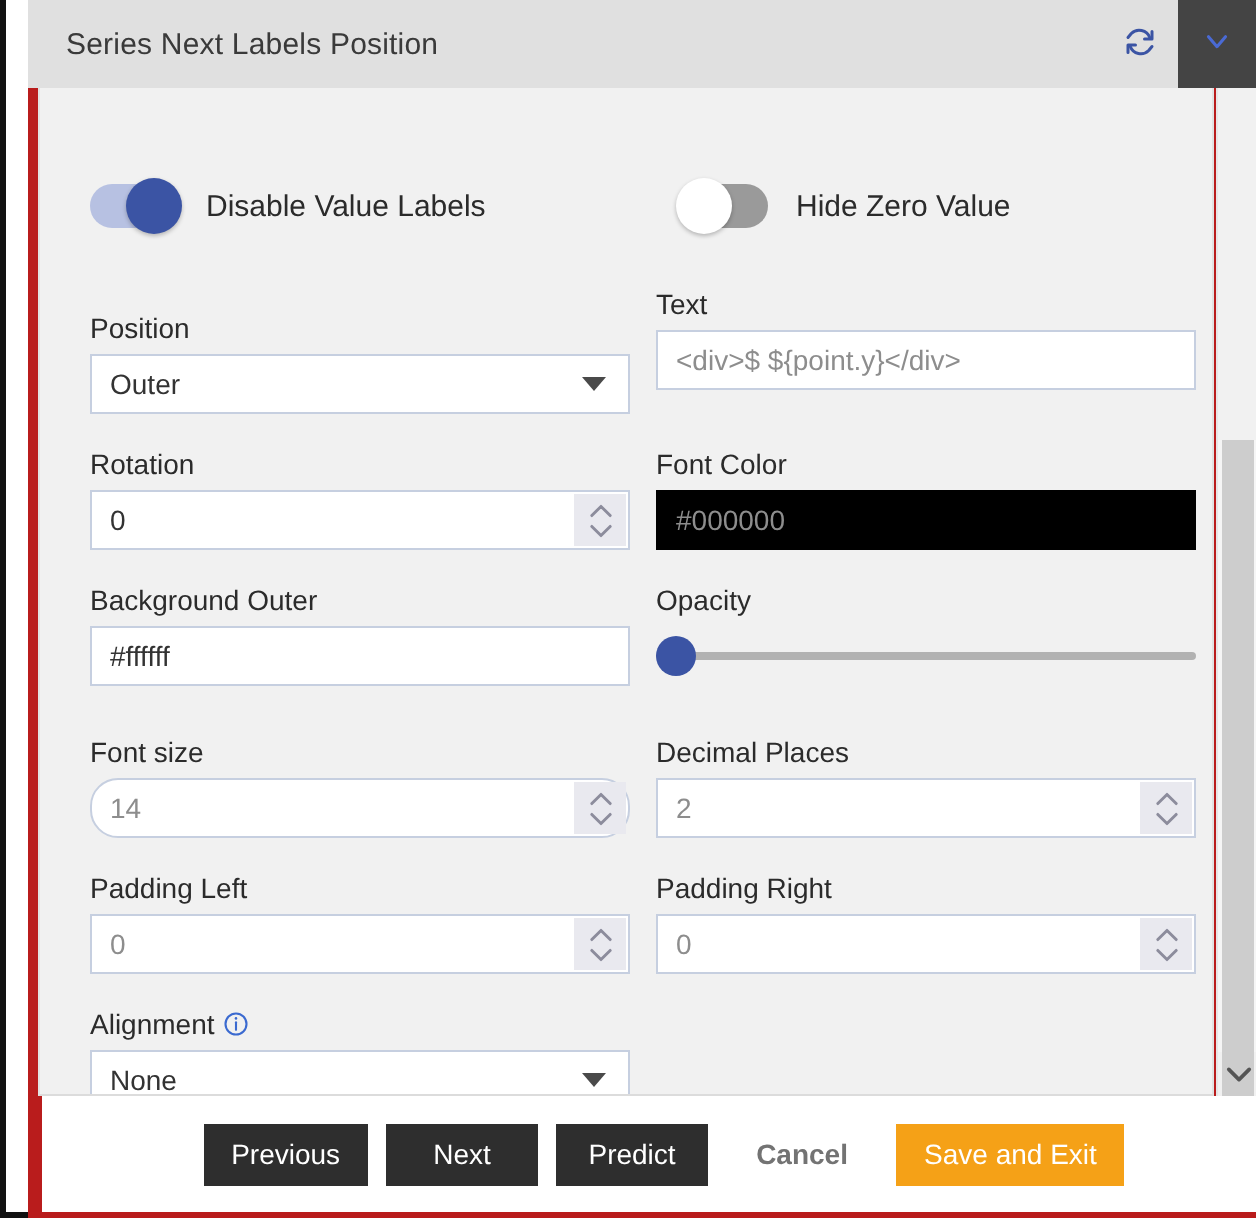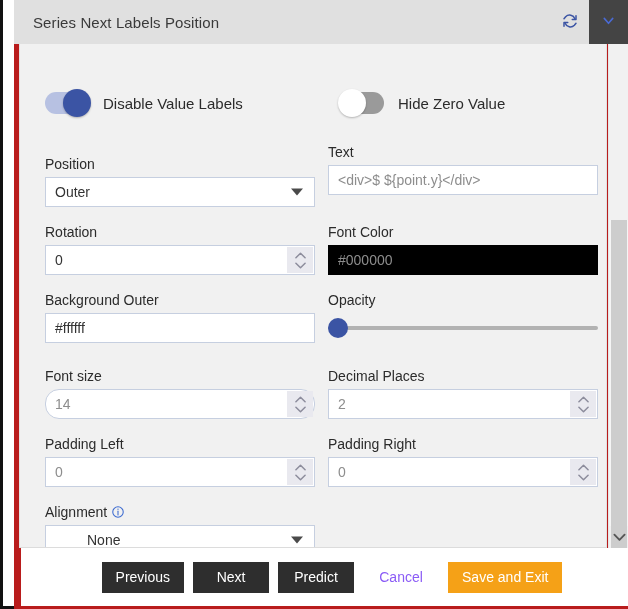--- a/index.html
+++ b/index.html
@@ -280,21 +280,21 @@
     font-size: 14px;
     font-family: "Liberation Sans", sans-serif;
     border: none;
     cursor: pointer;
     display: inline-flex;
     align-items: center;
     justify-content: center;
     white-space: nowrap;
   }
   .btn.dark { background: #2e2e2e; color: #ffffff; }
-  .btn.light { background: #ffffff; color: #8b5cf6; }
+  .btn.light { background: #ffffff; color: #737373; font-weight: bold; }
   .btn.accent { background: #f5a117; color: #ffffff; }
 </style>
 </head>
 <body>
 
 <div class="page">
 
   <div class="dialog">
 
     <div class="titlebar">
@@ -449,21 +449,21 @@
           <div class="field-label">
             <span>Alignment</span>
             <span class="info-icon">
               <svg width="14" height="14" viewBox="0 0 24 24" fill="none" stroke="#3b6ad0" stroke-width="1.8">
                 <circle cx="12" cy="12" r="9"></circle>
                 <line x1="12" y1="10.5" x2="12" y2="17" stroke-linecap="round"></line>
                 <circle cx="12" cy="7.2" r="1.1" fill="#3b6ad0" stroke="none"></circle>
               </svg>
             </span>
           </div>
-          <div class="control" style="width:270px;padding-left:32px;">
+          <div class="control" style="width:270px;">
             <span class="val">None</span>
             <span class="select-arrow"></span>
           </div>
         </div>
 
       </div>
 
       <div class="scrollbar">
         <div class="sb-track"></div>
         <div class="sb-thumb"></div>

